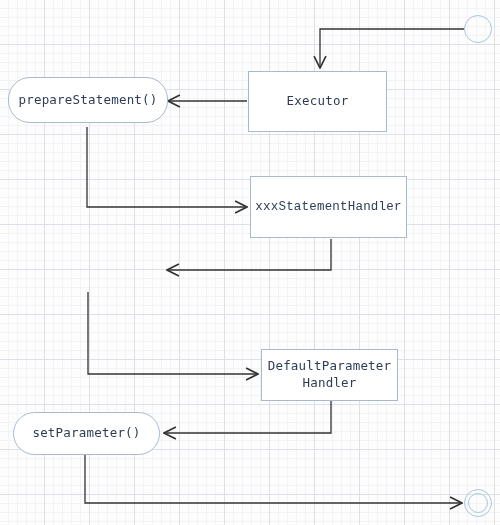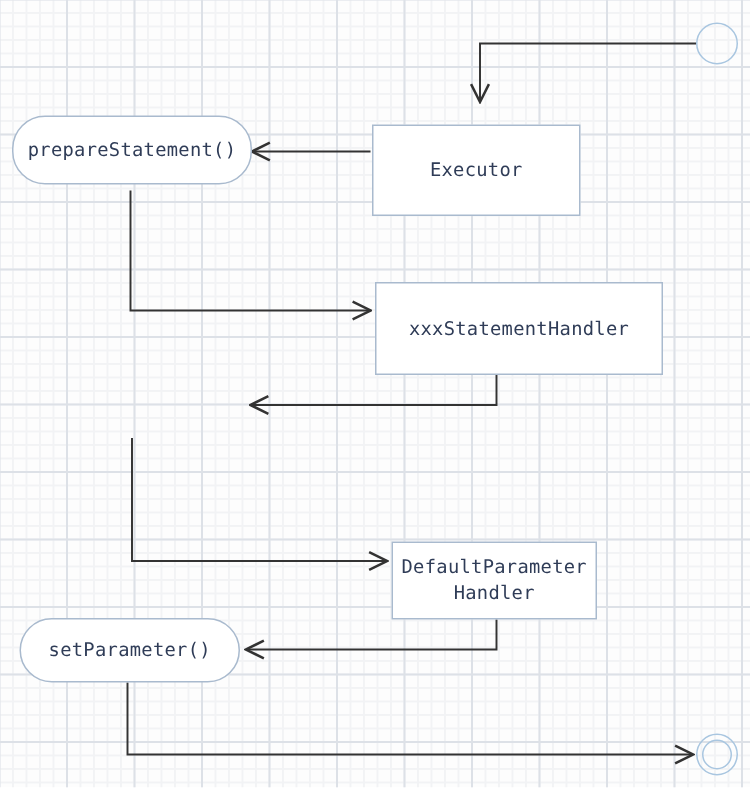--- a/index.html
+++ b/index.html
@@ -46,21 +46,20 @@
     font-size: 12.5px;
     line-height: 1.35;
     letter-spacing: 0.2px;
     white-space: pre-line;
   }
   .node.rounded {
     border-radius: 22px;
   }
   .node.rect {
     border-radius: 0px;
-    margin-top: 12px;
   }
   .terminal {
     position: absolute;
     box-sizing: border-box;
     border-radius: 50%;
     background: transparent;
   }
   .terminal.start {
     border: 1.6px solid #a9c6e0;
   }
@@ -97,21 +96,21 @@
 
     <path d="M 85 455 L 85 503 L 462 503" fill="none" stroke="#333333" stroke-width="1.3" marker-end="url(#arrowOpen)"></path>
   </svg>
 
   <div class="terminal start" style="left:464px; top:15px; width:28px; height:28px;"></div>
 
   <div class="node rect" style="left:248px; top:71px; width:139px; height:61px;">Executor</div>
 
   <div class="node rounded" style="left:8px; top:77px; width:160px; height:46px;">prepareStatement()</div>
 
-  <div class="node rect" style="left:250px; top:176px; width:192px; height:62px;">xxxStatementHandler</div>
+  <div class="node rect" style="left:250px; top:176px; width:157px; height:62px;font-family:Liberation Mono, monospace;">xxxStatementHandler</div>
 
 
   <div class="node rounded" style="left:13px; top:412px; width:147px; height:43px;">setParameter()</div>
 
   <div class="node rect" style="left:261px; top:349px; width:137px; height:52px;">DefaultParameter
 Handler</div>
 
   <div class="terminal end-outer" style="left:464px; top:489px; width:28px; height:28px;"></div>
   <div class="terminal end-inner" style="left:468px; top:493px; width:20px; height:20px;"></div>
 

